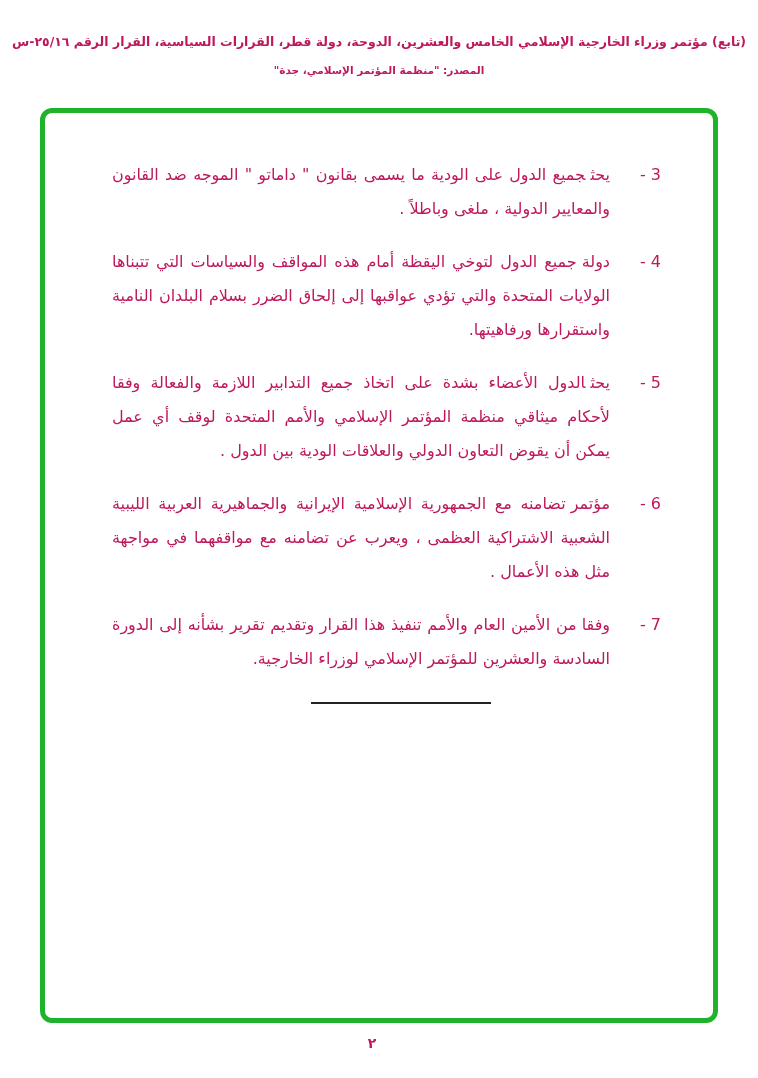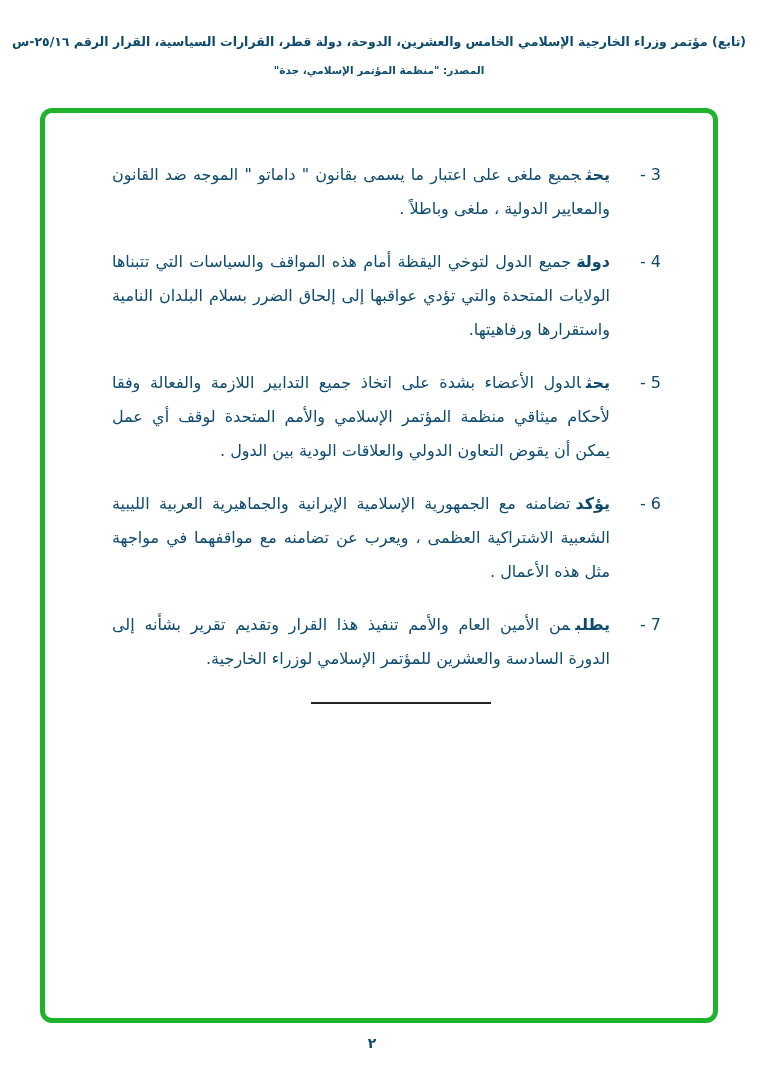--- a/index.html
+++ b/index.html
@@ -2,21 +2,21 @@
 <html lang="ar" style="--green: #1fb32c;"><head>
 <meta charset="utf-8">
 <style>
   html,body{margin:0;padding:0;background:#ffffff;}
   .page{
     position:relative;
     width:758px;height:1078px;
     background:#ffffff;
     overflow:hidden;
     font-family:"DejaVu Sans",sans-serif;
-    color:#0c4a6e;
+    color:#be185d;
   }
   
   .doc-header{
     position:absolute;top:31px;left:0;right:0;
     text-align:center;
     direction:rtl;
   }
   .doc-header .line1{
     font-size:12.5px;font-weight:bold;line-height:22px;
     white-space:nowrap;
@@ -54,21 +54,21 @@
     text-align:right;
     white-space:nowrap;
   }
   .clause .body{
     flex:1;
     font-size:16px;
     line-height:34px;
     text-align:justify;
   }
   .clause .kw{
-    font-weight:bold;
+    font-weight:normal;
     margin-left:5px;
   }
   .divider{
     width:180px;
     margin:26px 0 0 199px;
     margin-right:170px;
     border:none;
     border-top:2px solid #222222;
     height:0;
   }
@@ -90,41 +90,41 @@
     <div class="line1">(تابع) مؤتمر وزراء الخارجية الإسلامي الخامس والعشرين، الدوحة، دولة قطر، القرارات السياسية، القرار الرقم ٢٥/١٦-س</div>
     <div class="line2">المصدر:  "منظمة المؤتمر الإسلامي، جدة"</div>
   </div>
 
   <div class="green-box"></div>
 
   <div class="clauses">
 
     <div class="clause">
       <span class="marker">3 -</span>
-      <div class="body"><b class="kw">يحث</b><span>جميع ملغى على اعتبار ما يسمى بقانون " داماتو " الموجه ضد القانون والمعايير الدولية ، ملغى وباطلاً .</span></div>
+      <div class="body"><b class="kw">يحث</b><span>جميع الدول على الودية ما يسمى بقانون " داماتو " الموجه ضد القانون والمعايير الدولية ، ملغى وباطلاً .</span></div>
     </div>
 
     <div class="clause">
       <span class="marker">4 -</span>
       <div class="body"><b class="kw">دولة</b><span>جميع الدول لتوخي اليقظة أمام هذه المواقف والسياسات التي تتبناها الولايات المتحدة والتي تؤدي عواقبها إلى إلحاق الضرر بسلام البلدان النامية واستقرارها ورفاهيتها.</span></div>
     </div>
 
     <div class="clause">
       <span class="marker">5 -</span>
       <div class="body"><b class="kw">يحث</b><span>الدول الأعضاء بشدة على اتخاذ جميع التدابير اللازمة والفعالة وفقا لأحكام ميثاقي منظمة المؤتمر الإسلامي والأمم المتحدة لوقف أي عمل يمكن أن يقوض التعاون الدولي والعلاقات الودية بين الدول .</span></div>
     </div>
 
     <div class="clause">
       <span class="marker">6 -</span>
-      <div class="body"><b class="kw">يؤكد</b><span>تضامنه مع الجمهورية الإسلامية الإيرانية والجماهيرية العربية الليبية الشعبية الاشتراكية العظمى ، ويعرب عن تضامنه مع مواقفهما في مواجهة مثل هذه الأعمال .</span></div>
+      <div class="body"><b class="kw">مؤتمر</b><span>تضامنه مع الجمهورية الإسلامية الإيرانية والجماهيرية العربية الليبية الشعبية الاشتراكية العظمى ، ويعرب عن تضامنه مع مواقفهما في مواجهة مثل هذه الأعمال .</span></div>
     </div>
 
     <div class="clause">
       <span class="marker">7 -</span>
-      <div class="body"><b class="kw">يطلب</b><span>من الأمين العام والأمم تنفيذ هذا القرار وتقديم تقرير بشأنه إلى الدورة السادسة والعشرين للمؤتمر الإسلامي لوزراء الخارجية.</span></div>
+      <div class="body"><b class="kw">وفقا</b><span>من الأمين العام والأمم تنفيذ هذا القرار وتقديم تقرير بشأنه إلى الدورة السادسة والعشرين للمؤتمر الإسلامي لوزراء الخارجية.</span></div>
     </div>
 
     <hr class="divider">
   </div>
 
   <div class="page-number">٢</div>
 
 </div>
 
 </body></html>

